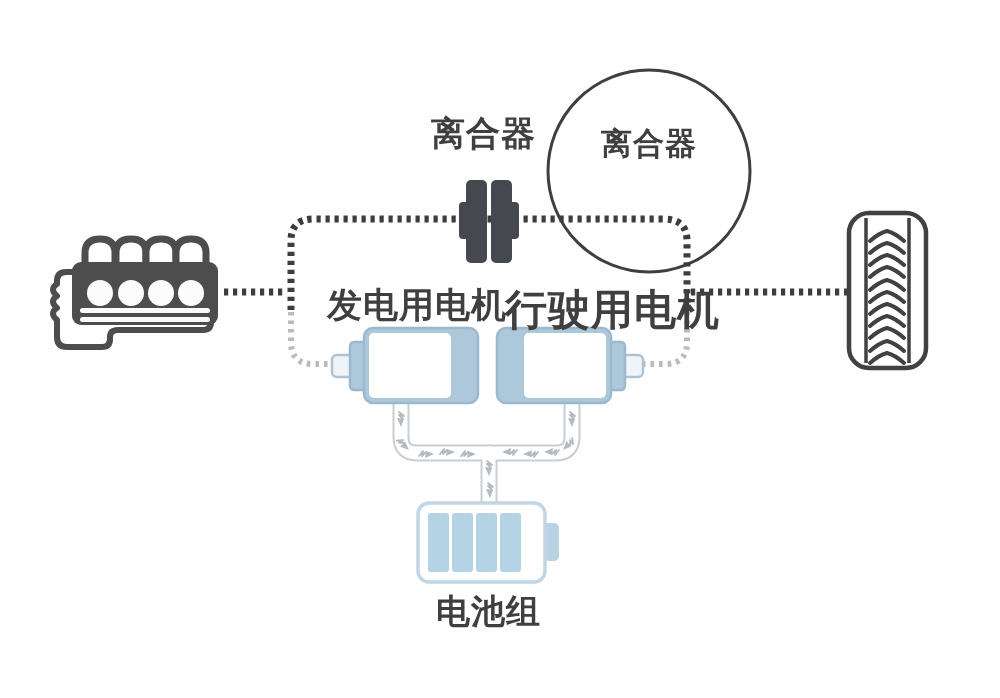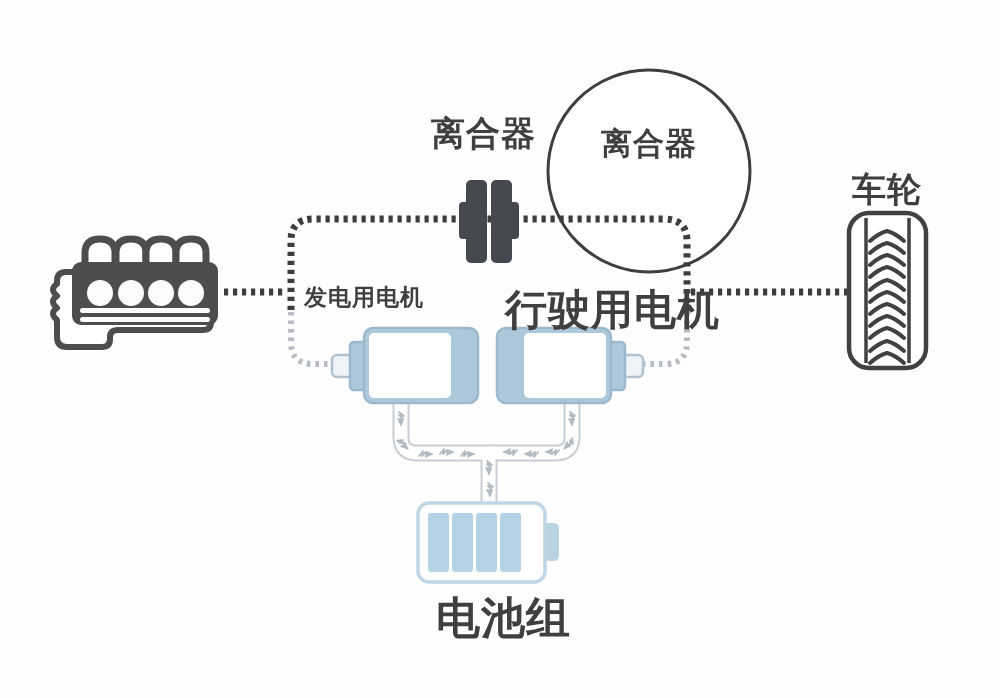--- a/index.html
+++ b/index.html
@@ -8,23 +8,23 @@
     overflow:hidden;font-family:"Liberation Sans","DejaVu Sans",sans-serif;
   }
   #gfx{position:absolute;left:0;top:0;z-index:1;}
   .lbl{
     position:absolute;z-index:2;font-weight:bold;color:var(--label_text,#3f3f3f);
     white-space:nowrap;letter-spacing:1px;
   }
   .lbl-engine{left:94px;top:189px;font-size:35px;}
   .lbl-clutch{left:431px;top:111px;font-size:34px;}
   .lbl-wheel{left:852px;top:167px;font-size:34px;}
-  .lbl-generator{left:304px;top:282px;font-size:23px;}
+  .lbl-generator{left:327px;top:282px;font-size:35px;}
   .lbl-drive{left:505px;top:282px;font-size:42px;}
-  .lbl-battery{left:436px;top:589px;font-size:44px;}
+  .lbl-battery{left:436px;top:589px;font-size:34px;}
   .annotation{
     position:absolute;z-index:2;left:549px;top:124px;width:200px;
     text-align:center;font-weight:bold;color:var(--label_text,#3f3f3f);
     font-size:31px;line-height:39px;letter-spacing:1px;
   }
   
   .dash-dark{stroke:var(--dark,#3d3d3d);stroke-width:7;stroke-dasharray:4.2 4.8;fill:none;}
   .dash-light{stroke:var(--light_dash,#b6bcc2);stroke-width:6;stroke-dasharray:3.5 5;fill:none;}
   .circle-note{fill:#ffffff;stroke:var(--label_text,#3f3f3f);stroke-width:3;}
   .tube-outer{stroke:var(--tube_outline,#c9ced3);stroke-width:17;fill:none;stroke-linejoin:round;stroke-linecap:butt;}
@@ -150,21 +150,20 @@
       <rect class="batt-terminal" x="544" y="523" width="15" height="38" rx="5"></rect>
       <rect class="batt-body" x="418" y="503" width="127" height="79" rx="11"></rect>
       <rect class="batt-cell" x="428" y="513" width="21" height="59" rx="3"></rect>
       <rect class="batt-cell" x="452" y="513" width="21" height="59" rx="3"></rect>
       <rect class="batt-cell" x="476" y="513" width="21" height="59" rx="3"></rect>
       <rect class="batt-cell" x="500" y="513" width="21" height="59" rx="3"></rect>
     </g>
   </svg>
 
   <div class="lbl lbl-clutch">离合器</div>
-  <div class="lbl lbl-wheel">车轮</div>
   <div class="lbl lbl-generator">发电用电机</div>
   <div class="lbl lbl-drive">行驶用电机</div>
   <div class="lbl lbl-battery">电池组</div>
 
   <div class="annotation">
     <div>离合器</div>
   </div>
 
 </div>
 

